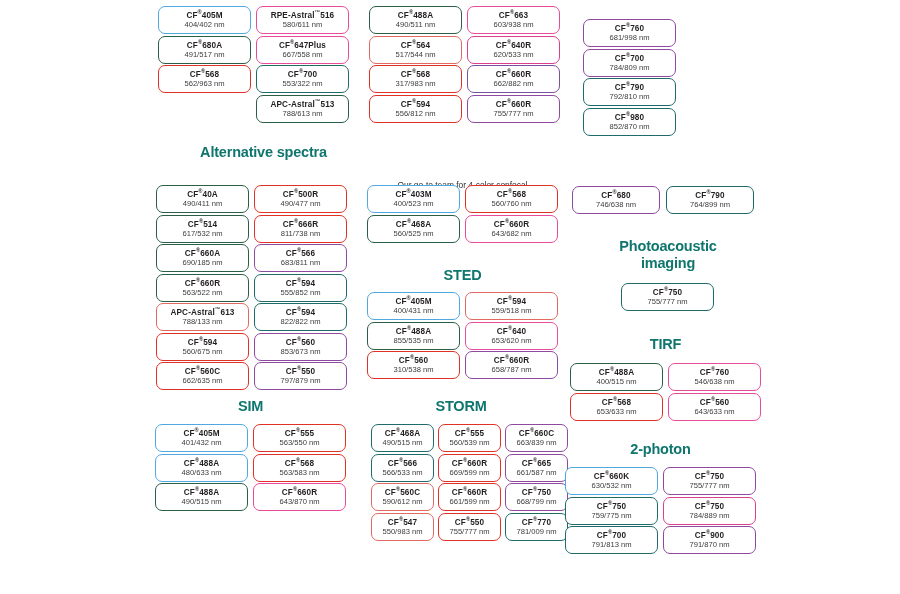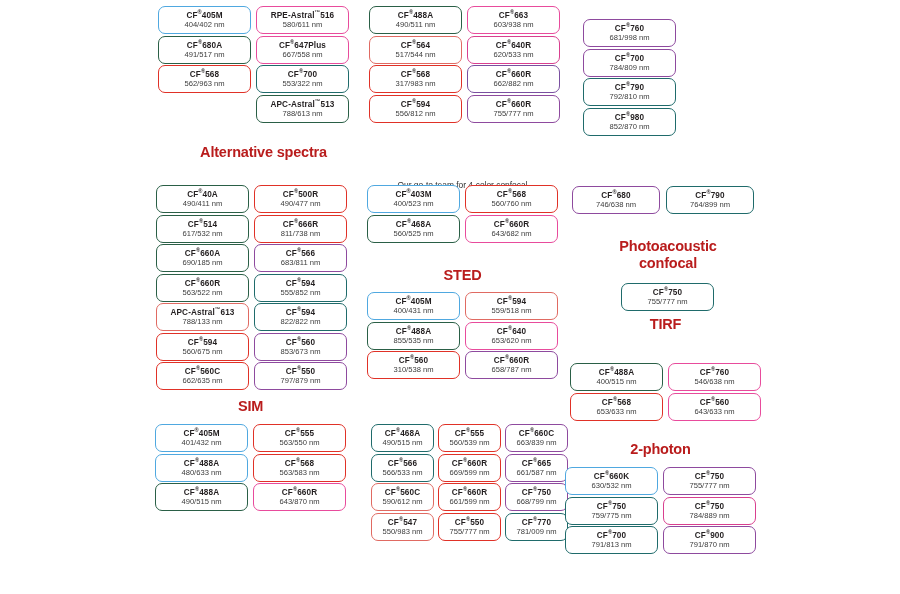--- a/index.html
+++ b/index.html
@@ -45,21 +45,21 @@
     color:#3b3b3b;
     white-space:nowrap;
     margin-top:1px;
   }
 
   
   .sec-title{
     position:absolute;
     font-size:14.5px;
     font-weight:bold;
-    color:#b91c1c;
+    color:#0f766e;
     text-align:center;
     letter-spacing:-0.2px;
     white-space:nowrap;
   }
   .sec-title.two-line{white-space:normal;line-height:1.15;}
   .sec-sub{
     position:absolute;
     font-size:8.4px;
     font-weight:normal;
     color:#333;
@@ -247,26 +247,26 @@
       <div class="nm-val">658/787 nm</div>
     </div>
     <div class="chip" style="left: 572px; top: 186px; width: 88px; height: 28px; border-color: rgb(142, 74, 158);">
       <div class="nm-name">CF<sup>®</sup>680</div>
       <div class="nm-val">746/638 nm</div>
     </div>
     <div class="chip" style="left: 666px; top: 186px; width: 88px; height: 28px; border-color: rgb(31, 107, 107);">
       <div class="nm-name">CF<sup>®</sup>790</div>
       <div class="nm-val">764/899 nm</div>
     </div>
-    <div class="sec-title two-line" style="left: 592px; top: 238px; width: 152px;">Photoacoustic confocal</div>
+    <div class="sec-title two-line" style="left: 592px; top: 238px; width: 152px;">Photoacoustic imaging</div>
     <div class="chip" style="left: 621px; top: 283px; width: 93px; height: 28px; border-color: rgb(31, 107, 107);">
       <div class="nm-name">CF<sup>®</sup>750</div>
       <div class="nm-val">755/777 nm</div>
     </div>
-    <div class="sec-title" style="left: 570px; top: 316px; width: 191px;">TIRF</div>
+    <div class="sec-title" style="left: 570px; top: 336px; width: 191px;">TIRF</div>
     <div class="chip" style="left: 570px; top: 363px; width: 93px; height: 28px; border-color: rgb(42, 95, 70);">
       <div class="nm-name">CF<sup>®</sup>488A</div>
       <div class="nm-val">400/515 nm</div>
     </div>
     <div class="chip" style="left: 570px; top: 392.5px; width: 93px; height: 28px; border-color: rgb(224, 49, 39);">
       <div class="nm-name">CF<sup>®</sup>568</div>
       <div class="nm-val">653/633 nm</div>
     </div>
     <div class="chip" style="left: 668px; top: 363px; width: 93px; height: 28px; border-color: rgb(232, 75, 156);">
       <div class="nm-name">CF<sup>®</sup>760</div>
@@ -294,20 +294,21 @@
       <div class="nm-val">563/550 nm</div>
     </div>
     <div class="chip" style="left: 253px; top: 453.5px; width: 93px; height: 28px; border-color: rgb(224, 49, 39);">
       <div class="nm-name">CF<sup>®</sup>568</div>
       <div class="nm-val">563/583 nm</div>
     </div>
     <div class="chip" style="left: 253px; top: 483px; width: 93px; height: 28px; border-color: rgb(232, 75, 156);">
       <div class="nm-name">CF<sup>®</sup>660R</div>
       <div class="nm-val">643/870 nm</div>
     </div>
+    <div class="sec-title" style="left: 371px; top: 398px; width: 180px;">STORM</div>
     <div class="chip" style="left: 371px; top: 424px; width: 63px; height: 28px; border-color: rgb(31, 107, 107);">
       <div class="nm-name">CF<sup>®</sup>468A</div>
       <div class="nm-val">490/515 nm</div>
     </div>
     <div class="chip" style="left: 371px; top: 453.5px; width: 63px; height: 28px; border-color: rgb(31, 107, 107);">
       <div class="nm-name">CF<sup>®</sup>566</div>
       <div class="nm-val">566/533 nm</div>
     </div>
     <div class="chip" style="left: 371px; top: 483px; width: 63px; height: 28px; border-color: rgb(224, 106, 98);">
       <div class="nm-name">CF<sup>®</sup>560C</div>

